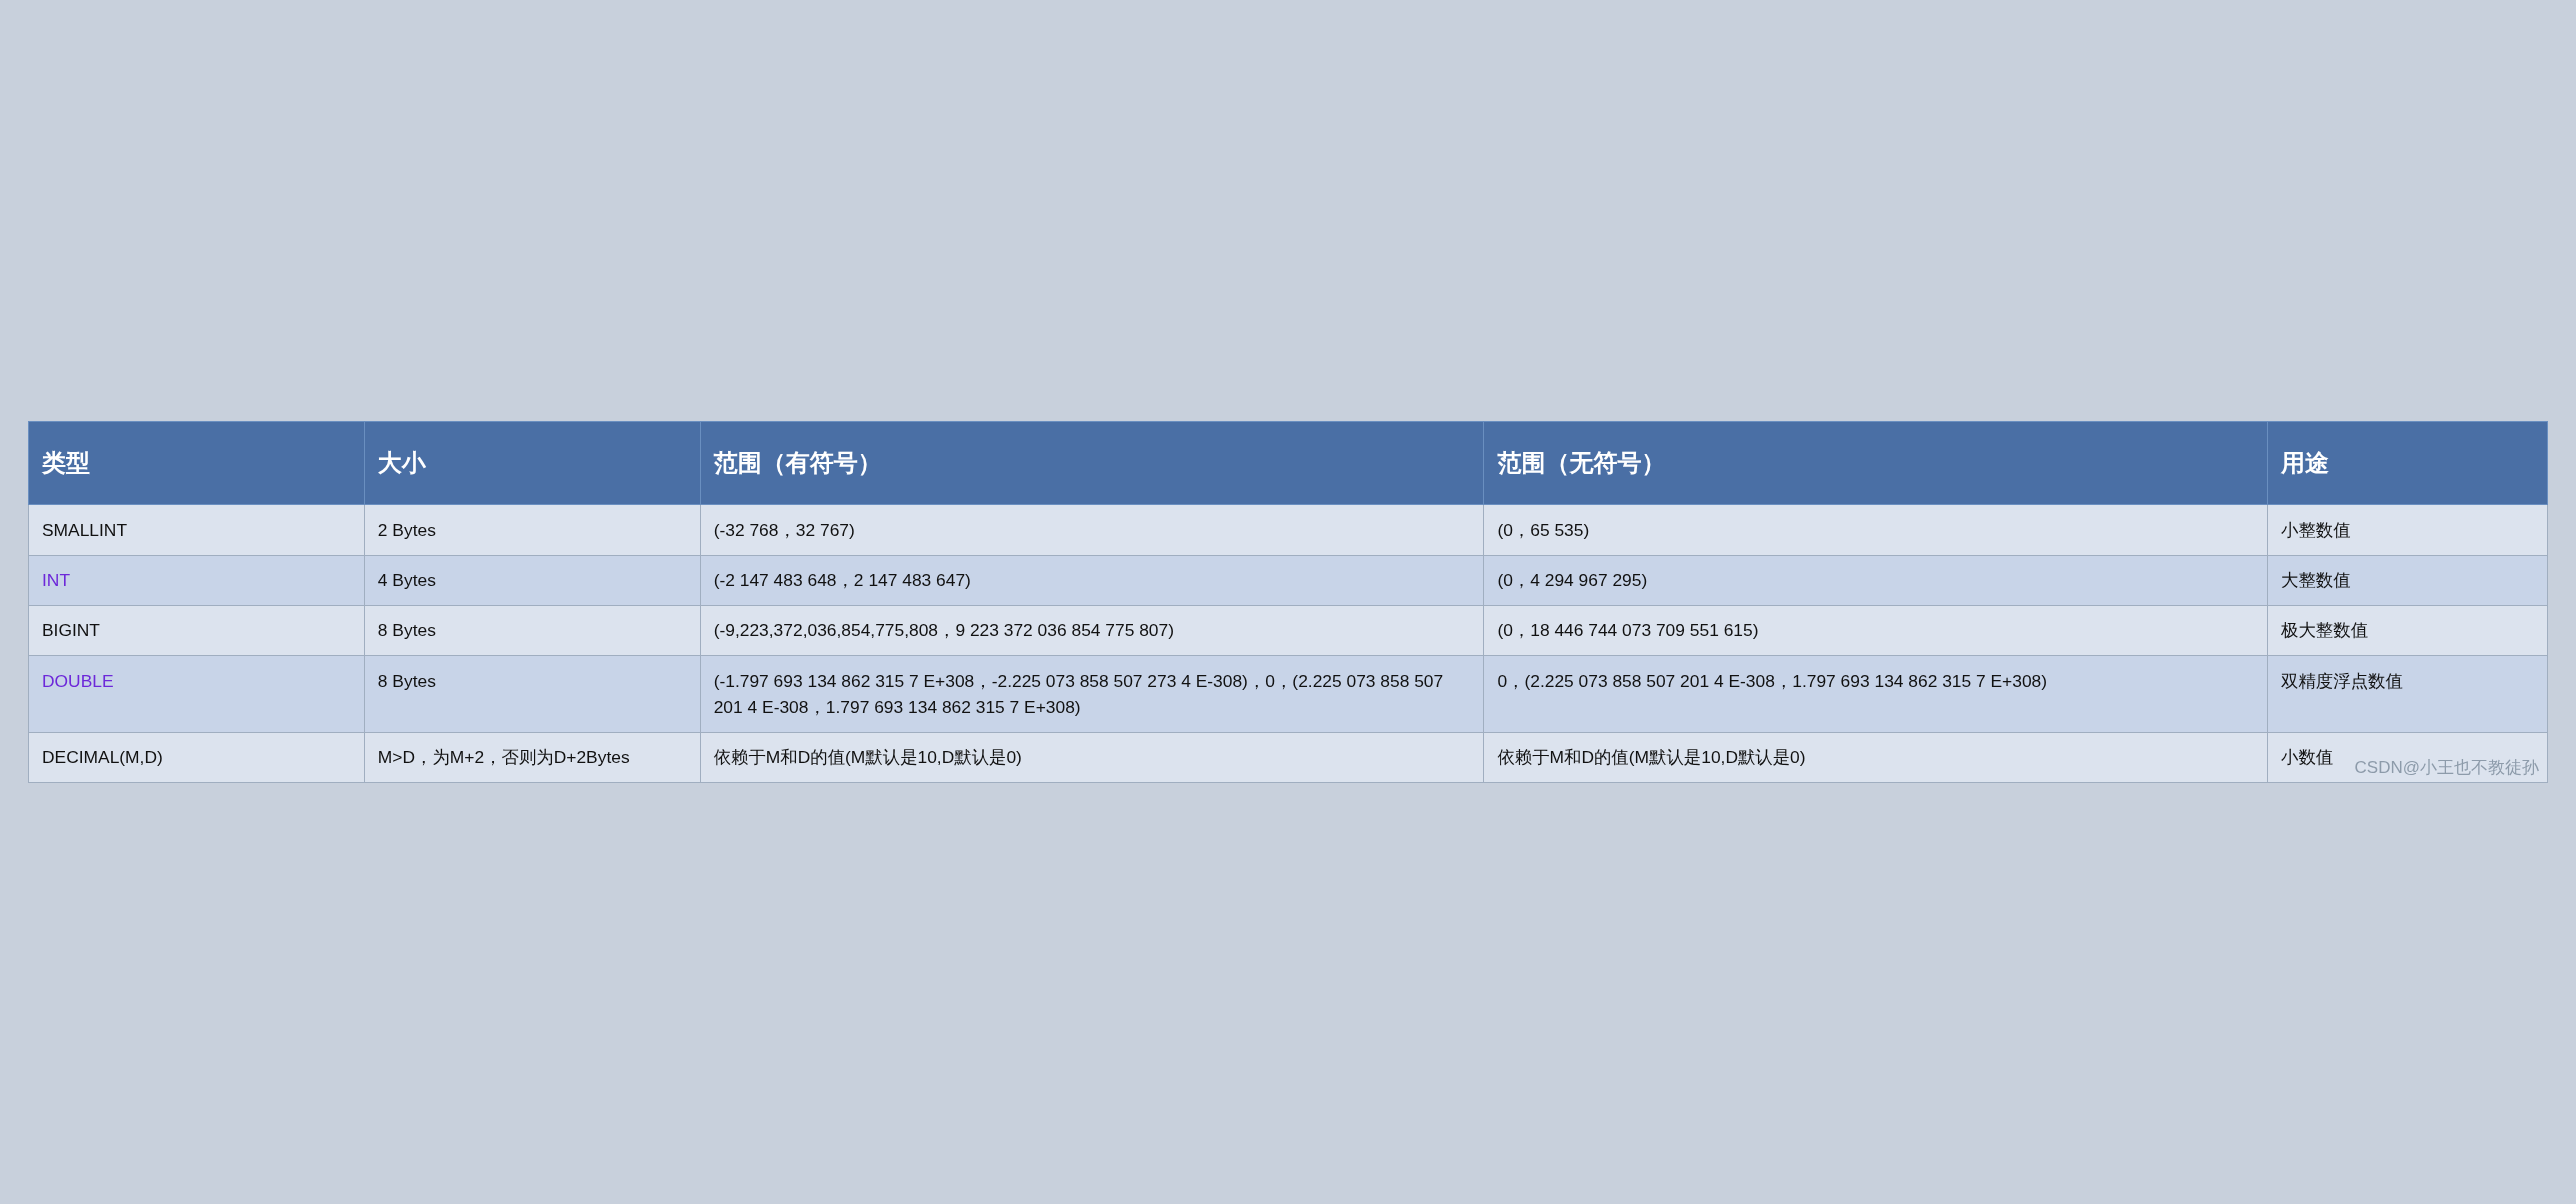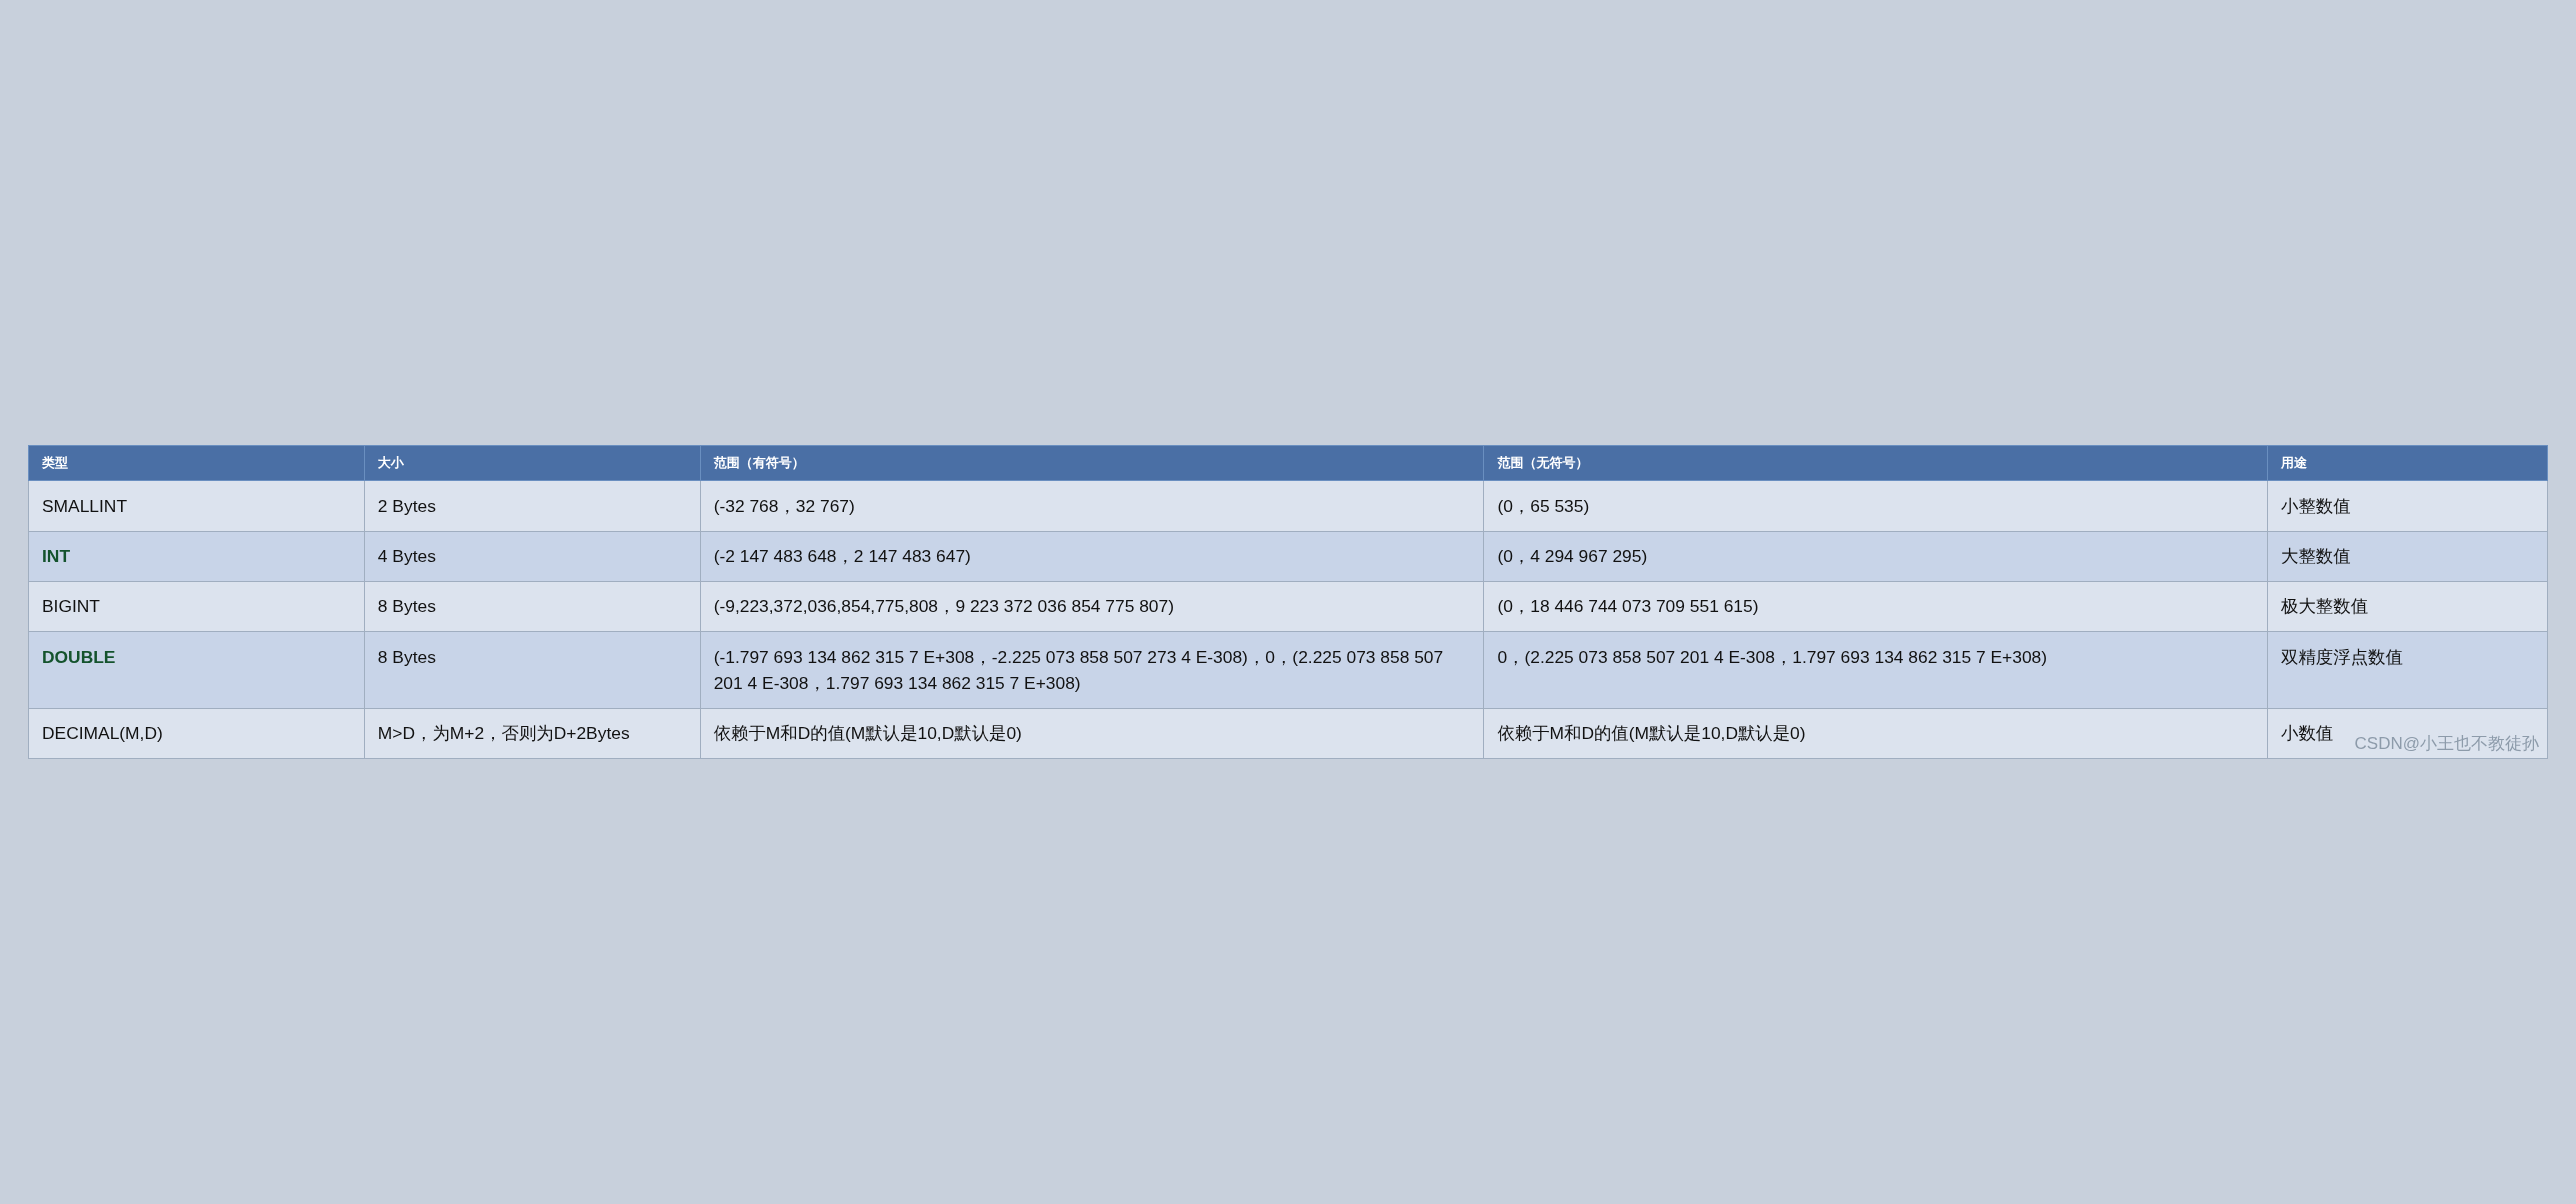--- a/index.html
+++ b/index.html
@@ -36,24 +36,24 @@
     col.col-signed { width: 28%; }
     col.col-unsigned { width: 28%; }
     col.col-usage  { width: 10%; }
 
     thead tr {
       background: #4a6fa5;
       color: #ffffff;
     }
 
     thead th {
-      padding: 8px 13px;
+      padding: 25px 13px;
       text-align: left;
       font-weight: bold;
-      font-size: 13px;
+      font-size: 24px;
       border: 0.6px solid #6a8fc0;
     }
 
     tbody tr:nth-child(odd) {
       background: #dce3ee;
     }
 
     tbody tr:nth-child(even) {
       background: #c8d4e8;
     }
@@ -61,22 +61,22 @@
     tbody td {
       padding: 11.6px 13px;
       border: 0.6px solid #a0aec0;
       vertical-align: top;
       font-size: 17.4px;
       line-height: 1.5;
       color: #111;
     }
 
     .type-red {
-      color: #14532d;
-      font-weight: bold;
+      color: #6d28d9;
+      font-weight: normal;
     }
 
     .watermark {
       position: absolute;
       bottom: 3.9px;
       right: 9px;
       font-size: 17px;
       color: #7a8a9a;
       opacity: 0.8;
     }

